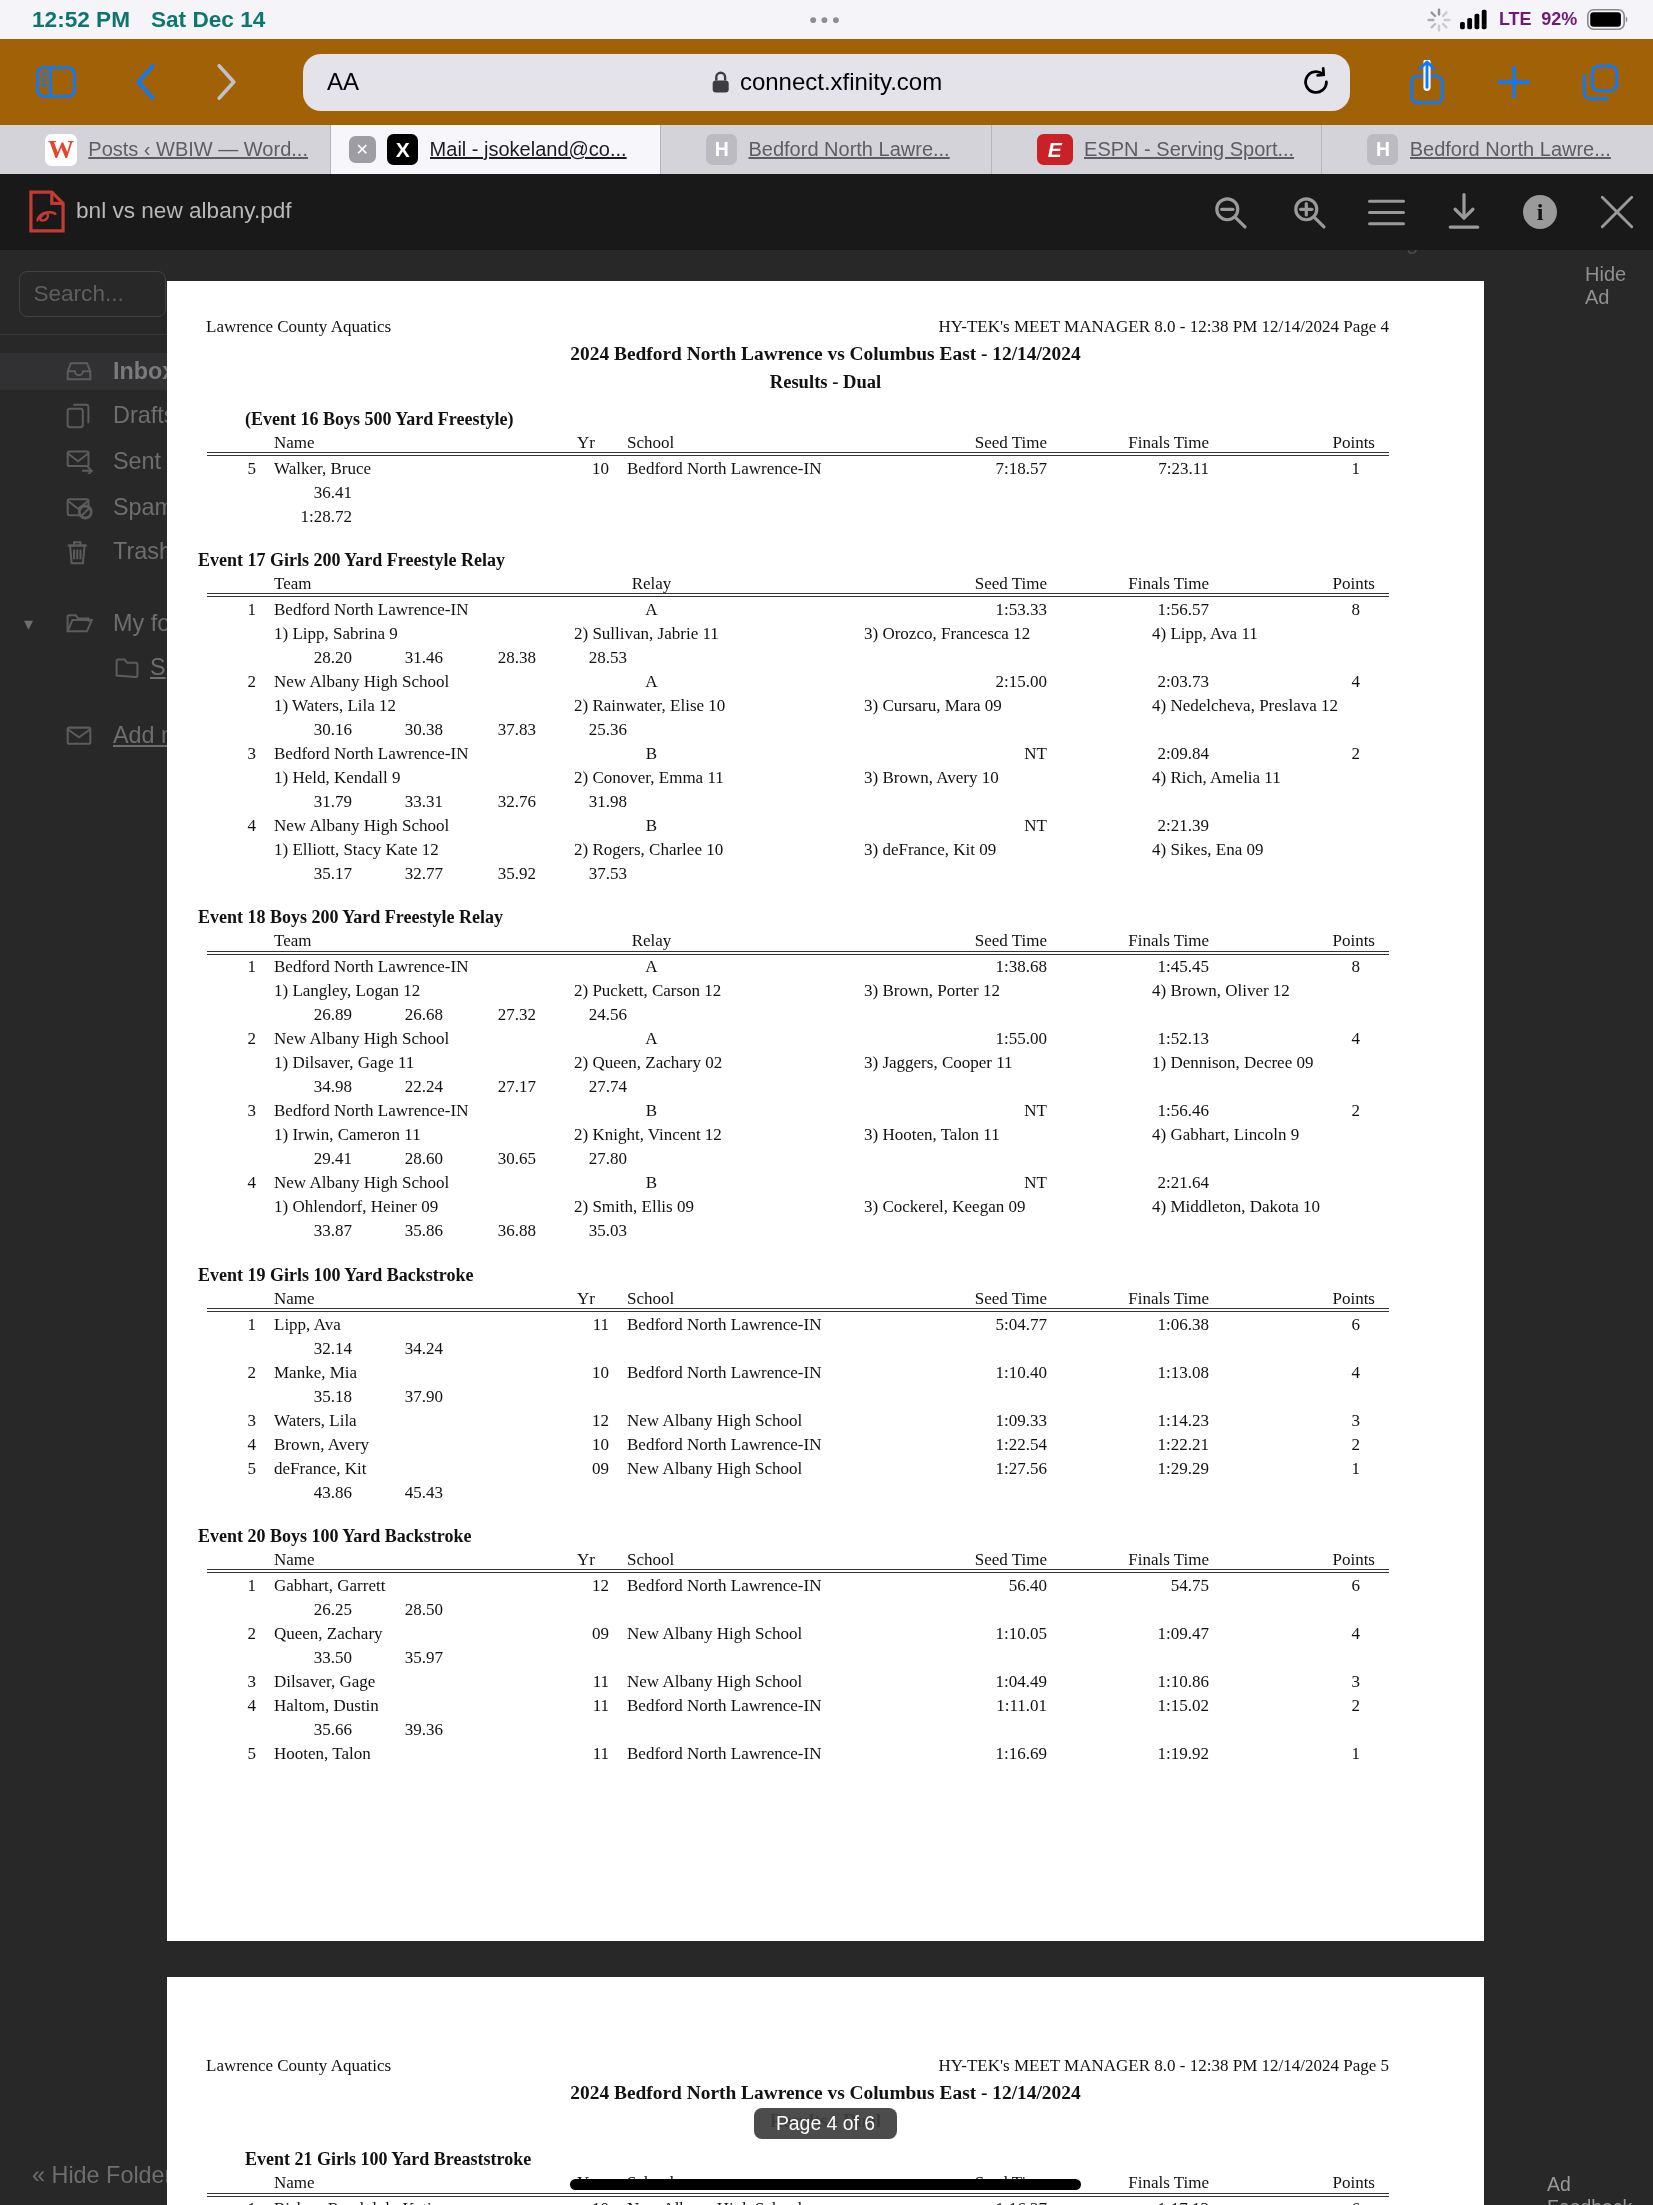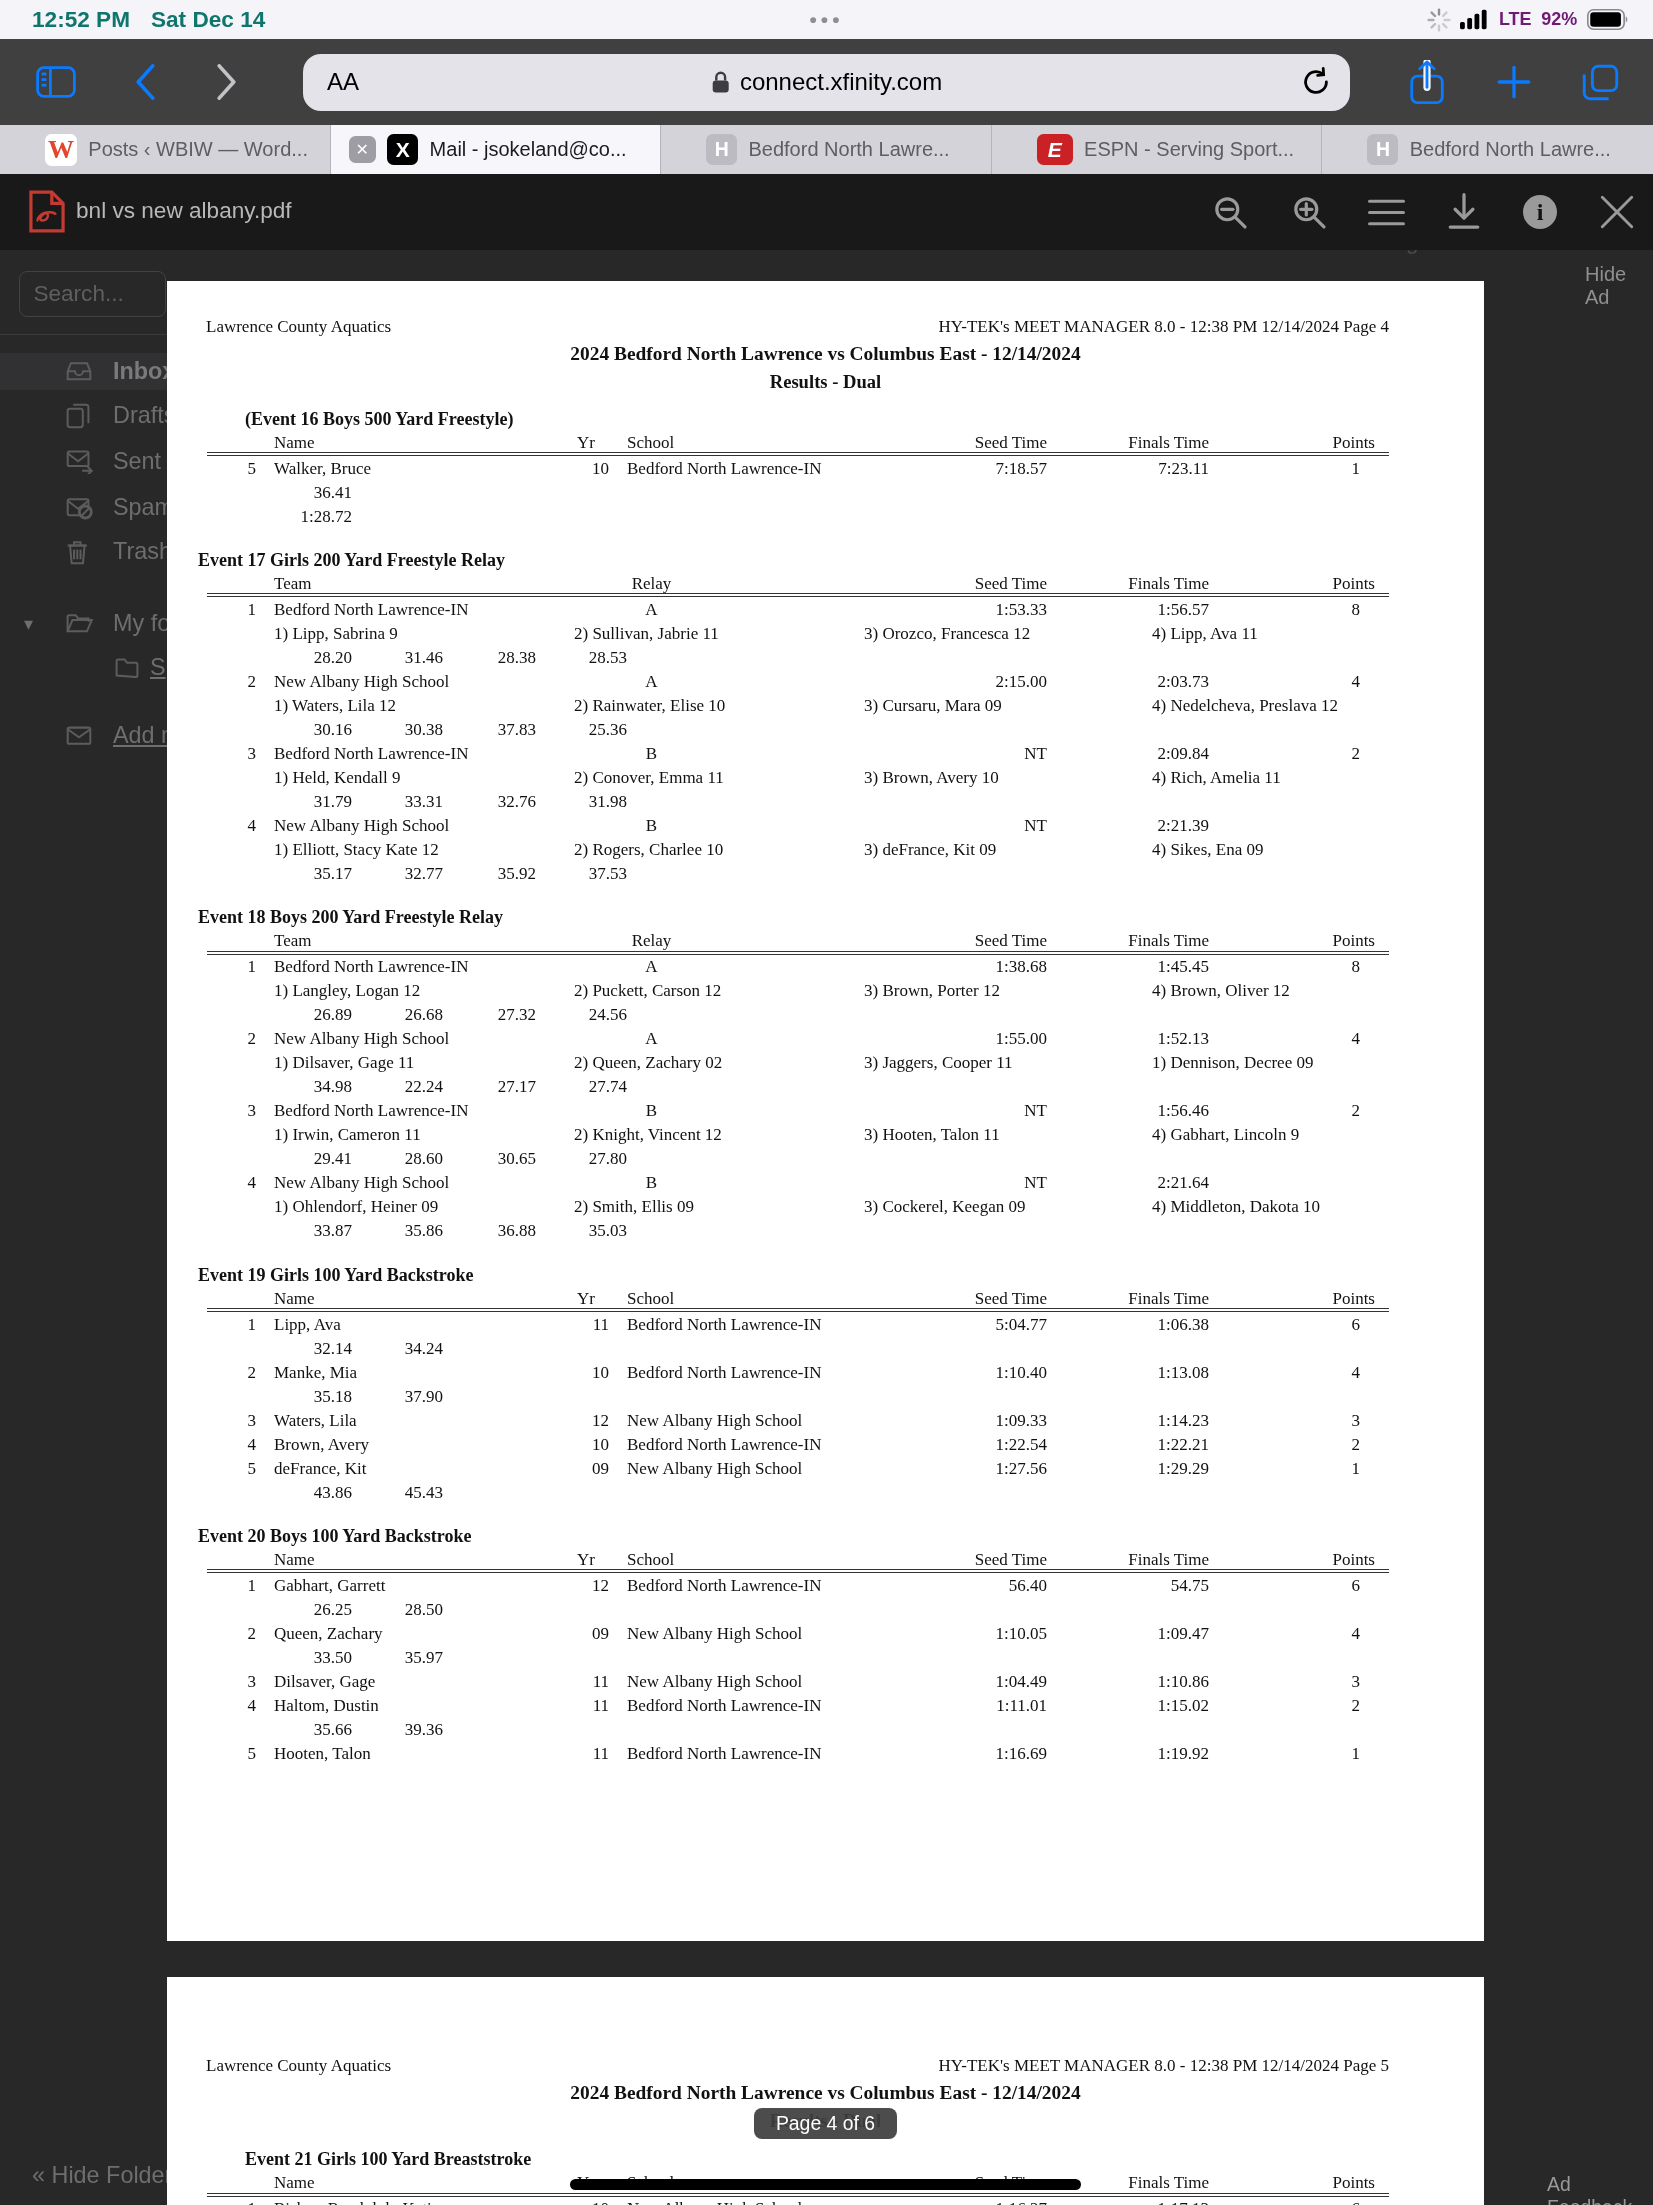--- a/index.html
+++ b/index.html
@@ -7,34 +7,34 @@
   body { position:relative; overflow:hidden; background:#272727; font-family:"Liberation Sans",sans-serif; }
 
   
   .statusbar { position:absolute; top:0; left:0; width:1653px; height:39px; background:#f5f4f9; z-index:10;
     display:flex; align-items:center; justify-content:space-between; }
   .sb-left { display:flex; gap:21px; padding-left:32px; font-size:22.6px; font-weight:700; color:#0f766e;align-items:center; }
   .sb-center { position:absolute; left:0; right:0; text-align:center; color:#8e8e93; font-size:21px; letter-spacing:4px; font-weight:700; }
   .sb-right { display:flex; align-items:center; gap:9.7px; padding-right:24px; font-size:18px; font-weight:600; color:#701a75; z-index:1; }
 
   
-  .navbar { position:absolute; top:39px; left:0; width:1653px; height:86px; background:#404040; z-index:10; }
+  .navbar { position:absolute; top:39px; left:0; width:1653px; height:86px; background:#a16207; z-index:10; }
   .nav-ic { position:absolute; top:0; height:86px; display:flex; align-items:center; justify-content:center; background:none; border:none; cursor:pointer; }
   .urlfield { position:absolute; left:303px; top:14.5px; width:1047px; height:57px; background:#e4e3e9; border-radius:18px;
     display:flex; align-items:center; cursor:pointer; }
   .aa { position:absolute; left:24px; font-size:24px; color:#000; }
   .urlcenter { margin:0 auto; display:flex; align-items:center; gap:9.7px; font-size:24px; color:#000; }
   .reloadbtn { position:absolute; right:18px; top:11.3px; background:none; border:none; cursor:pointer; }
 
   
   .tabstrip { position:absolute; top:125px; left:0; width:1653px; height:49px; background:#d4d3d9; display:flex; z-index:10; }
   .tab { width:331px; height:49px; display:flex; align-items:center; gap:11.3px; padding:0 16px 0 45px; border-right:0.8px solid #b5b4ba;
     font-size:20px; color:#5d5d63; overflow:hidden; white-space:nowrap; cursor:pointer; }
   .tab.active { background:#f7f6fb; color:#1c1c1e; padding-left:18px; border-right:0.8px solid #b5b4ba; }
-  .tab .tlabel { overflow:hidden; text-overflow:ellipsis; }
+  .tab .tlabel { overflow:hidden; text-overflow:ellipsis;text-decoration:underline; }
   .tabicon { flex:0 0 auto; display:inline-flex; align-items:center; justify-content:center; font-weight:700; border-radius:6.5px; }
   .ic-w { width:32px; height:32px; background:#fff; color:#e4452e; font-family:"Liberation Serif",serif; font-size:26px; }
   .ic-x { width:31px; height:31px; background:#000; color:#fff; font-size:21px; }
   .ic-h { width:31px; height:31px; background:#bcbbc1; color:#fff; font-size:19.4px; }
   .ic-espn { width:36px; height:31px; background:#ca2127; color:#fff; font-size:21px; font-style:italic; }
   .tabclose { flex:0 0 auto; width:27.4px; height:27.4px; border-radius:6.5px; background:#9e9da3; color:#fff; font-size:16px;
     display:inline-flex; align-items:center; justify-content:center; border:none; cursor:pointer; }
 
   
   .pdfbar { position:absolute; top:174px; left:0; width:1653px; height:76px; background:#191919; z-index:9; }

